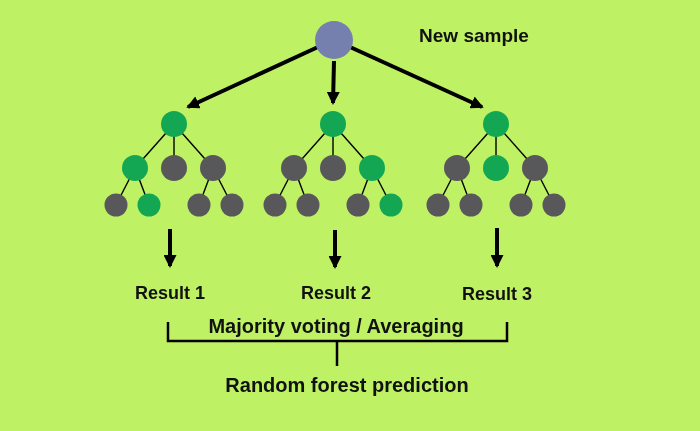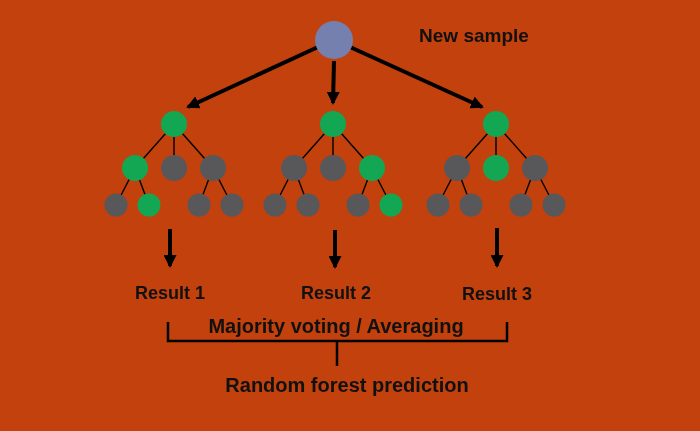--- a/index.html
+++ b/index.html
@@ -4,21 +4,21 @@
 <style>
   html, body {
     margin: 0;
     padding: 0;
     background: #ffffff;
   }
   .stage {
     position: relative;
     width: 700px;
     height: 431px;
-    background: #c2410c;
+    background: #bef264;
     overflow: hidden;
     font-family: "Liberation Sans", sans-serif;
   }
   svg text {
     font-family: "Liberation Sans", sans-serif;
     font-weight: bold;
     fill: #111111;
   }
   .label-new-sample { font-size: 19px; }
   .label-result { font-size: 18px; }

